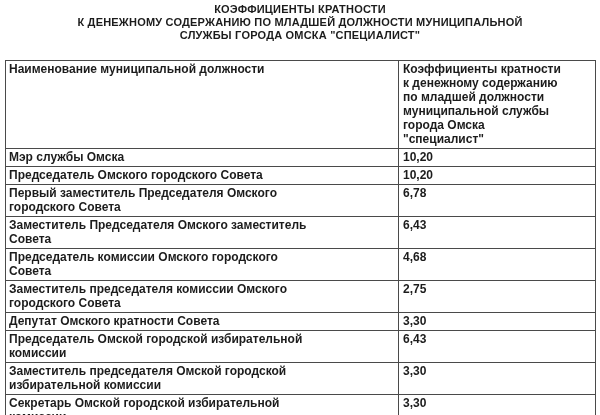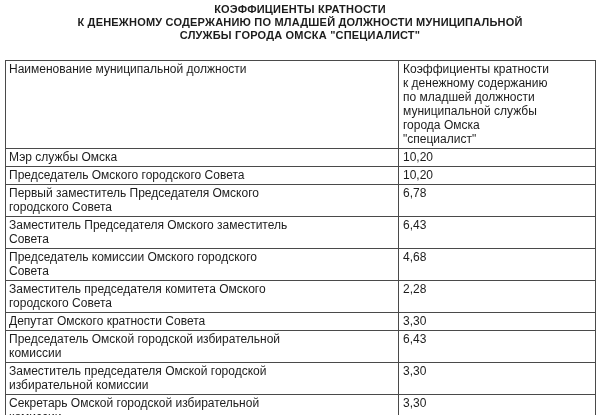--- a/index.html
+++ b/index.html
@@ -31,21 +31,21 @@
     margin: 18px 0 0 5px;
     font-size: 12px;
     line-height: 14px;
   }
   .coeff-table col.col-name  { width: 393px; }
   .coeff-table col.col-value { width: 197px; }
   .coeff-table th, .coeff-table td {
     border: 1px solid #4a4a4a;
     vertical-align: top;
     text-align: left;
-    font-weight: normal;
+    font-weight: bold;
     padding: 1px 4px 2px 3px;
     white-space: pre-line;
     overflow: hidden;
   }
   .coeff-table td.value-cell, .coeff-table th.value-head {
     padding-left: 4px;
   }
 </style>
 </head>
 <body>
@@ -88,23 +88,23 @@
       <td>Заместитель Председателя Омского заместитель
 Совета</td>
       <td class="value-cell">6,43</td>
     </tr>
     <tr>
       <td>Председатель комиссии Омского городского
 Совета</td>
       <td class="value-cell">4,68</td>
     </tr>
     <tr>
-      <td>Заместитель председателя комитета Омского
+      <td>Заместитель председателя комиссии Омского
 городского Совета</td>
-      <td class="value-cell">2,28</td>
+      <td class="value-cell">2,75</td>
     </tr>
     <tr>
       <td>Депутат Омского кратности Совета</td>
       <td class="value-cell">3,30</td>
     </tr>
     <tr>
       <td>Председатель Омской городской избирательной
 комиссии</td>
       <td class="value-cell">6,43</td>
     </tr>

